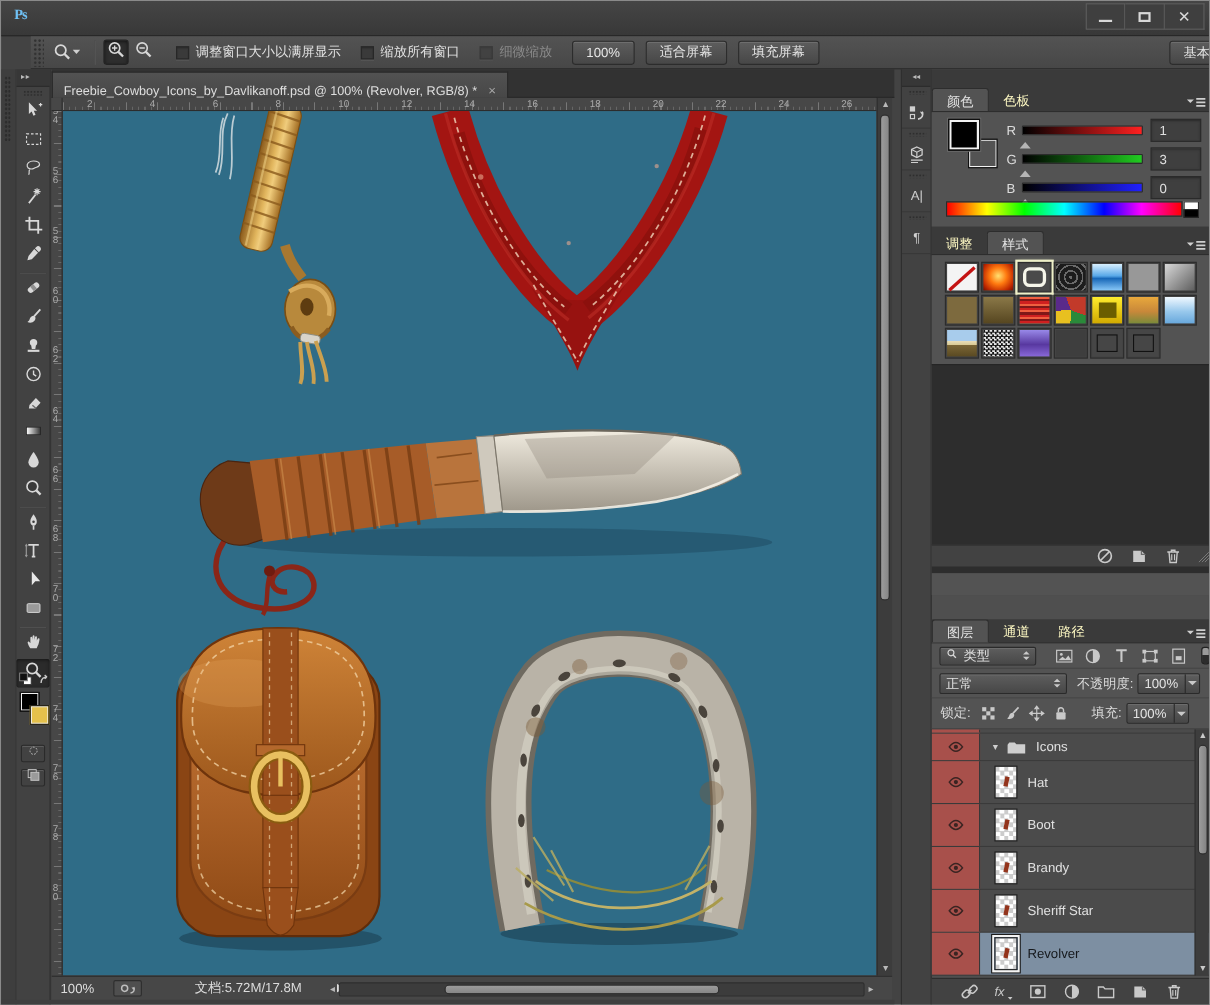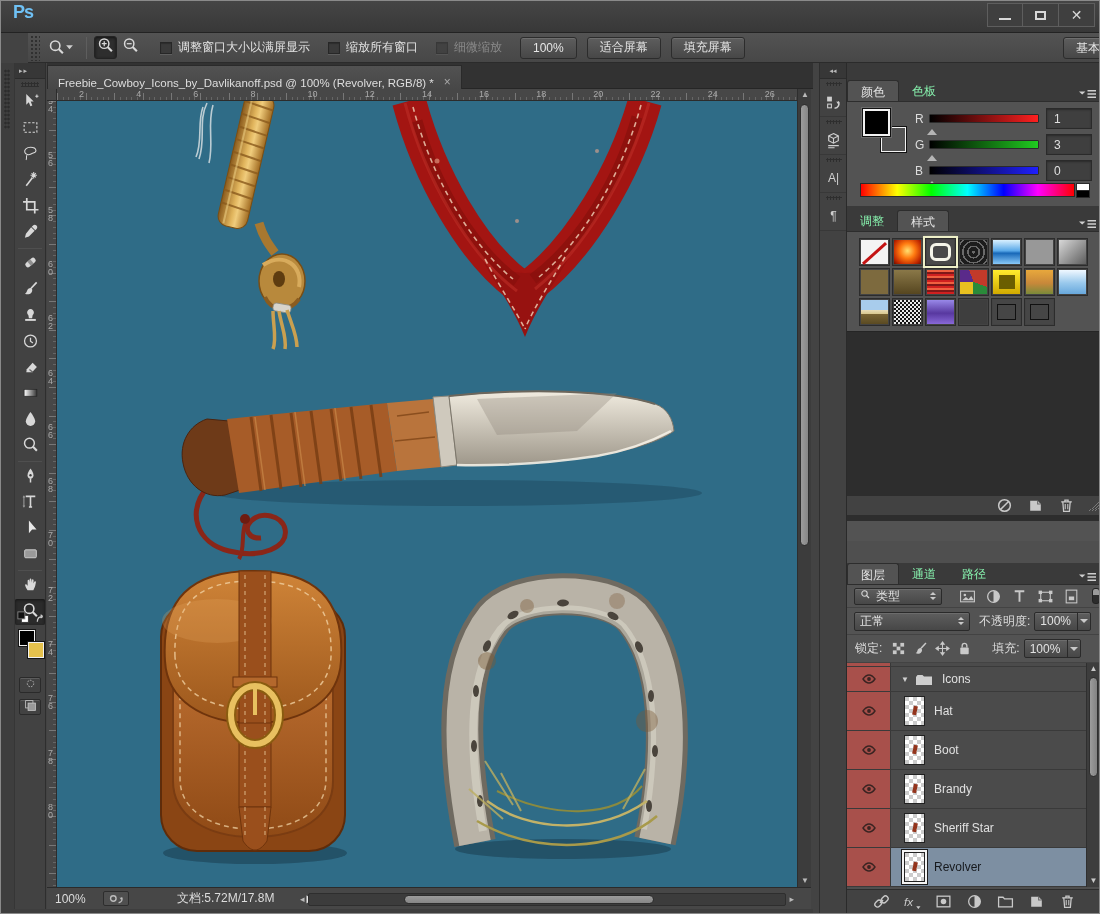--- a/index.html
+++ b/index.html
@@ -1,20 +1,20 @@
 <!DOCTYPE html>
 <html><head>
 <meta charset="utf-8">
 <style>
   html,body{margin:0;padding:0;background:#222;}
   *{box-sizing:border-box;font-family:"Liberation Sans","DejaVu Sans",sans-serif;}
   #app{position:relative;width:1100px;height:914px;background:#434343;border:1px solid #8a8a8a;outline:1px solid #1c1c1c;overflow:hidden;}
   
   #titlebar{position:absolute;left:0;top:0;width:1100px;height:32px;background:linear-gradient(#454545,#383838);border-bottom:1px solid #232323;display:flex;align-items:center;}
-  #pslogo{color:#6fc1f5;font-weight:bold;font-size:18px;margin:0 14px 8px 12px;letter-spacing:-1px;}
+  #pslogo{color:#6fc1f5;font-weight:bold;font-size:13px;margin:0 14px 8px 12px;letter-spacing:-1px;font-family:Liberation Serif, serif;}
   .mi{color:#dcdcdc;font-size:12.5px;padding:0 13px;line-height:31px;cursor:default;}
   #wctrls{position:absolute;right:6px;top:2px;display:flex;}
   .wbtn{width:36px;height:24px;background:#3f3f3f;border:1px solid #5e5e5e;display:flex;align-items:center;justify-content:center;}
   .wbtn+.wbtn{border-left:none;}
   .g-min{width:12px;height:2px;background:#d8d8d8;margin-top:8px;}
   .g-max{width:11px;height:9px;border:2px solid #d8d8d8;}
   .g-close{color:#d8d8d8;font-size:14px;font-weight:bold;line-height:1;}
   
   #optionsbar{position:absolute;left:0;top:32px;width:1100px;height:30px;background:linear-gradient(#535353,#474747);border-bottom:1px solid #2b2b2b;display:flex;align-items:center;margin-left:27px;}
   #opt-grip{width:10px;height:26px;margin-left:2px;background:radial-gradient(#303030 1px,transparent 1.2px) 0 0/4px 4px;}
@@ -79,21 +79,21 @@
   #dockstrip{position:absolute;left:818px;top:62px;width:27px;height:852px;background:#424242;border-left:1px solid #2e2e2e;}
   #dockstrip .dhead{height:16px;background:#373737;border-bottom:1px solid #2c2c2c;color:#b9b9b9;font-size:7px;line-height:16px;text-align:center;letter-spacing:0;}
   .dockbtn{width:27px;height:38px;border-bottom:1px solid #383838;display:flex;flex-direction:column;align-items:center;}
   .dockbtn .dgrip{width:16px;height:4px;margin:3px 0 2px;background:radial-gradient(#2e2e2e 1px,transparent 1.2px) 0 0/3px 3px;}
   .dockbtn .dico{flex:1;display:flex;align-items:center;justify-content:center;color:#cfcfcf;font-size:12px;}
   
   #panels{position:absolute;left:845px;top:62px;width:255px;height:852px;background:#4f4f4f;border-left:1px solid #2a2a2a;}
   .panel{position:absolute;left:0;width:255px;}
   .pstrip{height:17px;background:#3a3a3a;}
   .ptabs{height:22px;background:#3a3a3a;display:flex;position:relative;border-bottom:1px solid #2d2d2d;}
-  .ptab{padding:0 13px;line-height:22px;font-size:12px;color:#86efac;}
+  .ptab{padding:0 13px;line-height:22px;font-size:12px;color:#fef9c3;}
   .ptab.on{background:#535353;color:#e2e2e2;border:1px solid #2d2d2d;border-bottom:none;border-radius:3px 3px 0 0;text-align:center;}
   .pmenu{position:absolute;right:6px;top:5px;}
   
   #color-content{position:relative;height:104px;background:#535353;}
   #cp-fg{position:absolute;left:15px;top:6px;width:29px;height:29px;background:#000;border:1px solid #111;box-shadow:inset 0 0 0 2px #f2f2f2, 0 0 0 1px #6a6a6a;z-index:2;}
   #cp-bg{position:absolute;left:33px;top:24px;width:27px;height:27px;border:1px solid #111;box-shadow:inset 0 0 0 1px #f2f2f2;}
   .crow{position:absolute;left:68px;display:flex;align-items:center;}
   .crow .clab{width:14px;color:#dcdcdc;font-size:12px;}
   .crow .ctrack{position:relative;width:110px;height:9px;border:1px solid #2b2b2b;border-radius:1px;}
   .crow .cthumb{position:absolute;left:-3px;top:9px;width:0;height:0;border:5px solid transparent;border-bottom:6px solid #b5b5b5;}

